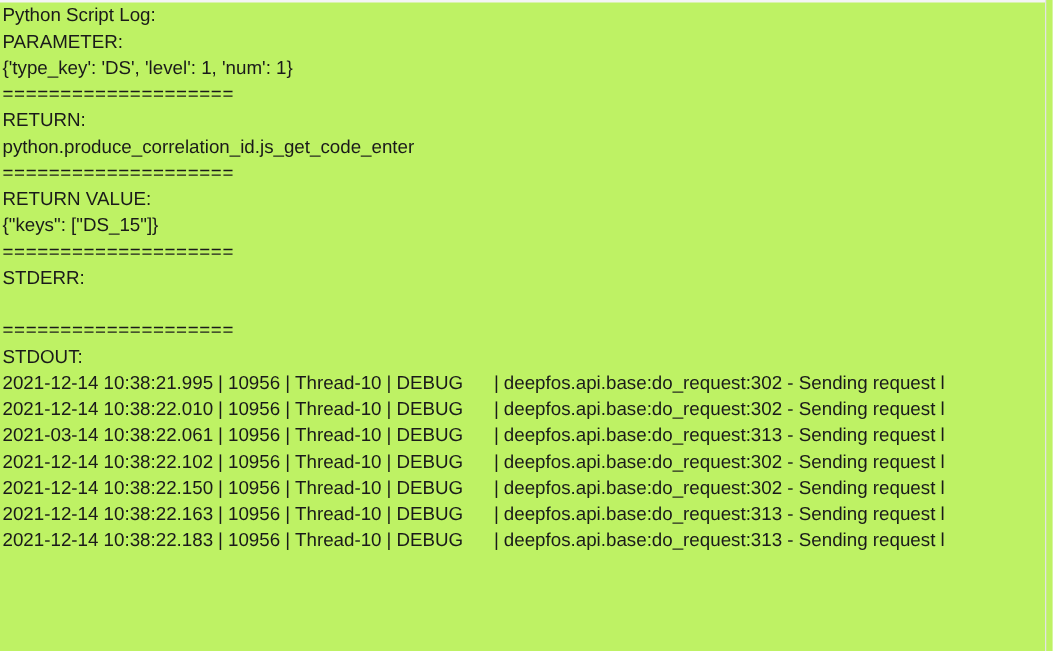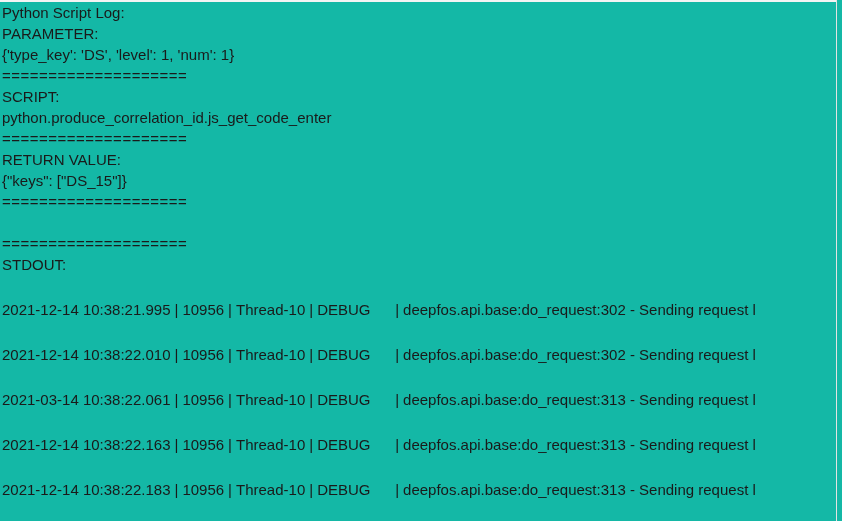--- a/index.html
+++ b/index.html
@@ -12,21 +12,21 @@
     height: 521px;
     overflow: hidden;
     font-family: "Liberation Sans", sans-serif;
   }
 
   .log-panel {
     position: relative;
     width: 842px;
     height: 521px;
     box-sizing: border-box;
-    background: #14b8a6;
+    background: #bef264;
     overflow: hidden;
   }
 
   
   .panel-top-edge {
     position: absolute;
     top: 0;
     left: 0;
     width: 836px;
     height: 2px;
@@ -79,58 +79,61 @@
     font-size: 15px;
     line-height: 21px;
     color: #1a1a1a;
     white-space: pre;
     display: block;
   }
   .col-ts      { display: inline-block; text-align: center; }
   .col-pid     { display: inline-block; }
   .col-thread  { display: inline-block; }
   .col-level   { display: inline-block; width: 74px; }
-  .col-msg     { display: inline-block; margin-top: 24px; }
+  .col-msg     { display: inline-block; }
   .pipe        { display: inline-block; padding: 0 4px; }
 </style>
 </head>
 <body>
 
 <div class="log-panel">
 
   <div class="panel-top-edge"></div>
   <div class="panel-right-border"></div>
 
   <div class="log-body">
 
     <div class="log-line">Python Script Log:</div>
 
     <div class="log-line">PARAMETER:</div>
     <div class="log-line">{'type_key': 'DS', 'level': 1, 'num': 1}</div>
 
     <div class="sep-line">====================</div>
 
-    <div class="log-line">SCRIPT:</div>
+    <div class="log-line">RETURN:</div>
     <div class="log-line">python.produce_correlation_id.js_get_code_enter</div>
 
     <div class="sep-line">====================</div>
 
     <div class="log-line">RETURN VALUE:</div>
     <div class="log-line">{"keys": ["DS_15"]}</div>
 
     <div class="sep-line">====================</div>
 
+    <div class="log-line">STDERR:</div>
     <div class="log-line blank"></div>
 
     <div class="sep-line">====================</div>
 
     <div class="log-line">STDOUT:</div>
 
     <div id="stdout-list">
         <div class="stdout-row"><span class="col-ts">2021-12-14 10:38:21.995</span><span class="pipe">|</span><span class="col-pid">10956</span><span class="pipe">|</span><span class="col-thread">Thread-10</span><span class="pipe">|</span><span class="col-level">DEBUG</span><span class="pipe">|</span><span class="col-msg">deepfos.api.base:do_request:302 - Sending request l</span></div>
         <div class="stdout-row"><span class="col-ts">2021-12-14 10:38:22.010</span><span class="pipe">|</span><span class="col-pid">10956</span><span class="pipe">|</span><span class="col-thread">Thread-10</span><span class="pipe">|</span><span class="col-level">DEBUG</span><span class="pipe">|</span><span class="col-msg">deepfos.api.base:do_request:302 - Sending request l</span></div>
         <div class="stdout-row"><span class="col-ts">2021-03-14 10:38:22.061</span><span class="pipe">|</span><span class="col-pid">10956</span><span class="pipe">|</span><span class="col-thread">Thread-10</span><span class="pipe">|</span><span class="col-level">DEBUG</span><span class="pipe">|</span><span class="col-msg">deepfos.api.base:do_request:313 - Sending request l</span></div>
+        <div class="stdout-row"><span class="col-ts">2021-12-14 10:38:22.102</span><span class="pipe">|</span><span class="col-pid">10956</span><span class="pipe">|</span><span class="col-thread">Thread-10</span><span class="pipe">|</span><span class="col-level">DEBUG</span><span class="pipe">|</span><span class="col-msg">deepfos.api.base:do_request:302 - Sending request l</span></div>
+        <div class="stdout-row"><span class="col-ts">2021-12-14 10:38:22.150</span><span class="pipe">|</span><span class="col-pid">10956</span><span class="pipe">|</span><span class="col-thread">Thread-10</span><span class="pipe">|</span><span class="col-level">DEBUG</span><span class="pipe">|</span><span class="col-msg">deepfos.api.base:do_request:302 - Sending request l</span></div>
         <div class="stdout-row"><span class="col-ts">2021-12-14 10:38:22.163</span><span class="pipe">|</span><span class="col-pid">10956</span><span class="pipe">|</span><span class="col-thread">Thread-10</span><span class="pipe">|</span><span class="col-level">DEBUG</span><span class="pipe">|</span><span class="col-msg">deepfos.api.base:do_request:313 - Sending request l</span></div>
         <div class="stdout-row"><span class="col-ts">2021-12-14 10:38:22.183</span><span class="pipe">|</span><span class="col-pid">10956</span><span class="pipe">|</span><span class="col-thread">Thread-10</span><span class="pipe">|</span><span class="col-level">DEBUG</span><span class="pipe">|</span><span class="col-msg">deepfos.api.base:do_request:313 - Sending request l</span></div>
       </div>
 
   </div>
 </div>
 
 </body></html>

